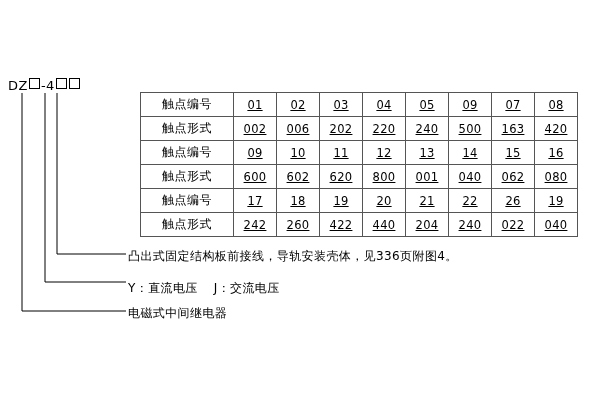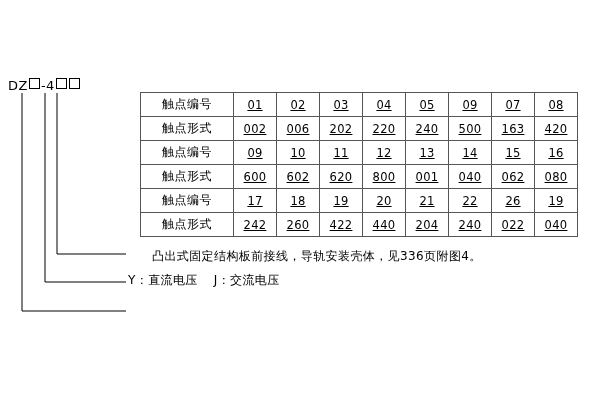--- a/index.html
+++ b/index.html
@@ -79,22 +79,22 @@
     text-decoration: underline;
   }
 
   
   .ann {
     position: absolute;
     font-size: 12px;
     letter-spacing: 0.4px;
     white-space: nowrap;
   }
-  .ann1 { left: 128px; top: 248px; margin-left: 24px; }
-  .ann2 { left: 128px; top: 272px; }
+  .ann1 { left: 128px; top: 248px; }
+  .ann2 { left: 128px; top: 280px; }
   .ann3 { left: 128px; top: 305px; }
   .gap { display: inline-block; width: 16px; }
 </style>
 </head>
 <body>
 
 <div class="page">
 
   <div class="model-code">
     <span>DZ</span><span class="box"></span><span>-4</span><span class="box"></span><span class="box"></span>
@@ -179,14 +179,15 @@
           <td class="val-cell">040</td>
         </tr>
       </tbody>
     </table>
   </div>
 
   <div class="ann ann1">凸出式固定结构板前接线，导轨安装壳体，见336页附图4。</div>
   <div class="ann ann2">
     <span>Y：直流电压</span><span class="gap"></span><span>J：交流电压</span>
   </div>
+  <div class="ann ann3">电磁式中间继电器</div>
 
 </div>
 
 </body></html>

